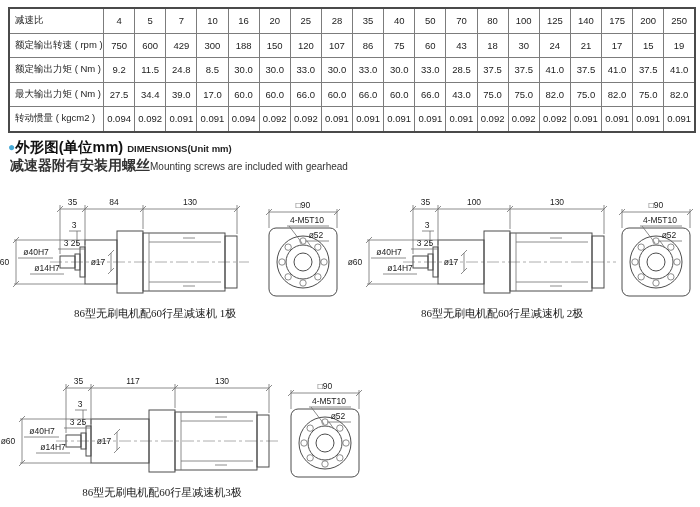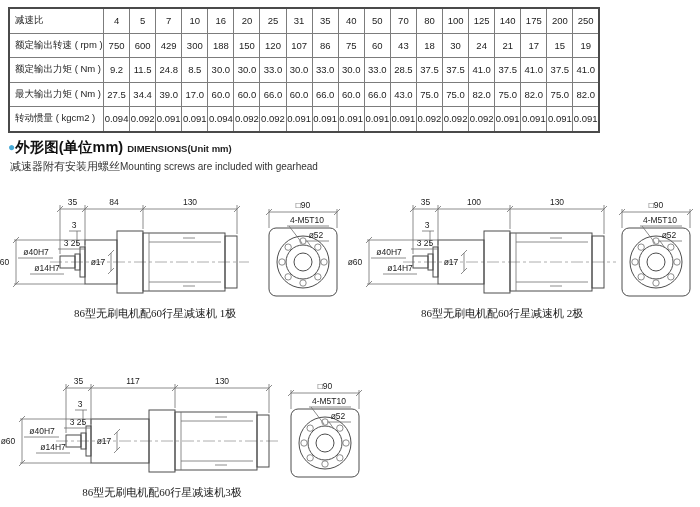--- a/index.html
+++ b/index.html
@@ -2,32 +2,32 @@
 <html><head>
 <meta charset="utf-8">
 <style>
   html,body{margin:0;padding:0;}
   body{
     width:700px;height:507px;position:relative;background:#ffffff;
     font-family:"Liberation Sans",sans-serif;color:#1c1c1c;overflow:hidden;
   }
   
   .spec-table-wrap{position:absolute;left:8px;top:7px;width:684px;}
-  table.spec{border-collapse:collapse;width:592px;table-layout:fixed;
+  table.spec{border-collapse:collapse;width:688px;table-layout:fixed;
     border:2px solid #4a4a4a;padding-left:40px;}
   table.spec td{border:1px solid #7c7c7c;text-align:center;vertical-align:middle;
     font-size:9.5px;height:23.5px;padding:0;color:#222;}
   table.spec td.rowlabel{text-align:left;padding-left:5px;width:88px;}
   
   .sec-head{position:absolute;left:8px;top:138px;white-space:nowrap;text-align:center;}
   .sec-bullet{color:#45a9d6;font-size:12px;vertical-align:1px;}
   .sec-zh{font-size:14.5px;font-weight:bold;color:#111;letter-spacing:0;}
   .sec-en{font-size:9.5px;font-weight:bold;color:#222;margin-left:4px;}
   .sec-note{position:absolute;left:10px;top:156px;white-space:nowrap;}
-  .note-zh{font-size:11px;color:#333;}
+  .note-zh{font-size:14px;color:#333;font-weight:bold;}
   .note-en{font-size:10px;color:#333;margin-left:0;}
   
   #drawings{position:absolute;left:0;top:0;width:700px;height:507px;}
   #drawings .outline{stroke:#4d4d4d;fill:none;stroke-width:1;}
   #drawings .thin{stroke:#6e6e6e;fill:none;stroke-width:0.8;}
   #drawings .cl{stroke:#999;fill:none;stroke-width:0.8;stroke-dasharray:12 3 3 3;}
   #drawings text{fill:#222;font-family:"Liberation Sans",sans-serif;font-size:8.5px;}
   #drawings text.cap{font-size:11px;font-family:"Liberation Serif",serif;}
 </style>
 </head>
@@ -38,21 +38,21 @@
     <tbody id="spec-body">
         <tr>
           <td class="rowlabel">减速比</td>
           <td>4</td>
           <td>5</td>
           <td>7</td>
           <td>10</td>
           <td>16</td>
           <td>20</td>
           <td>25</td>
-          <td>31</td>
+          <td>28</td>
           <td>35</td>
           <td>40</td>
           <td>50</td>
           <td>70</td>
           <td>80</td>
           <td>100</td>
           <td>125</td>
           <td>140</td>
           <td>175</td>
           <td>200</td>

